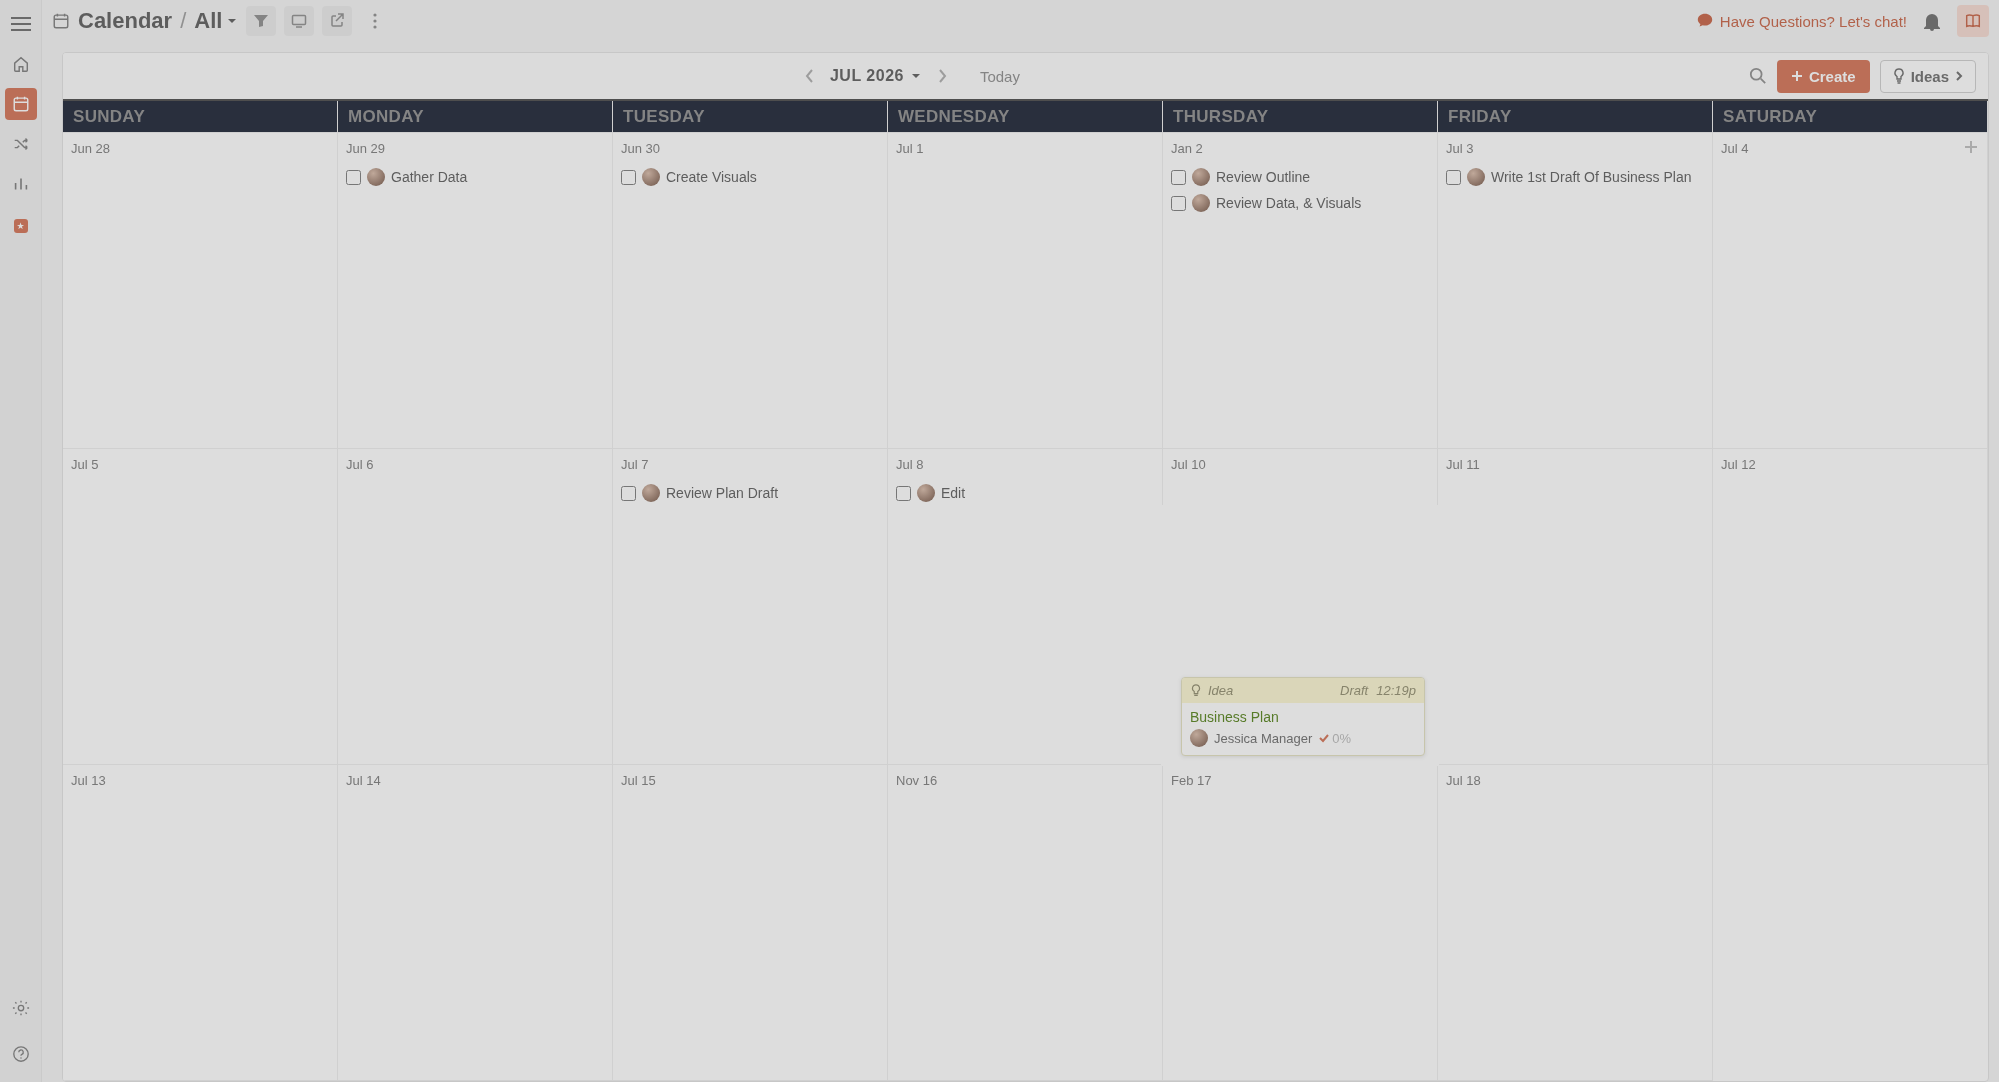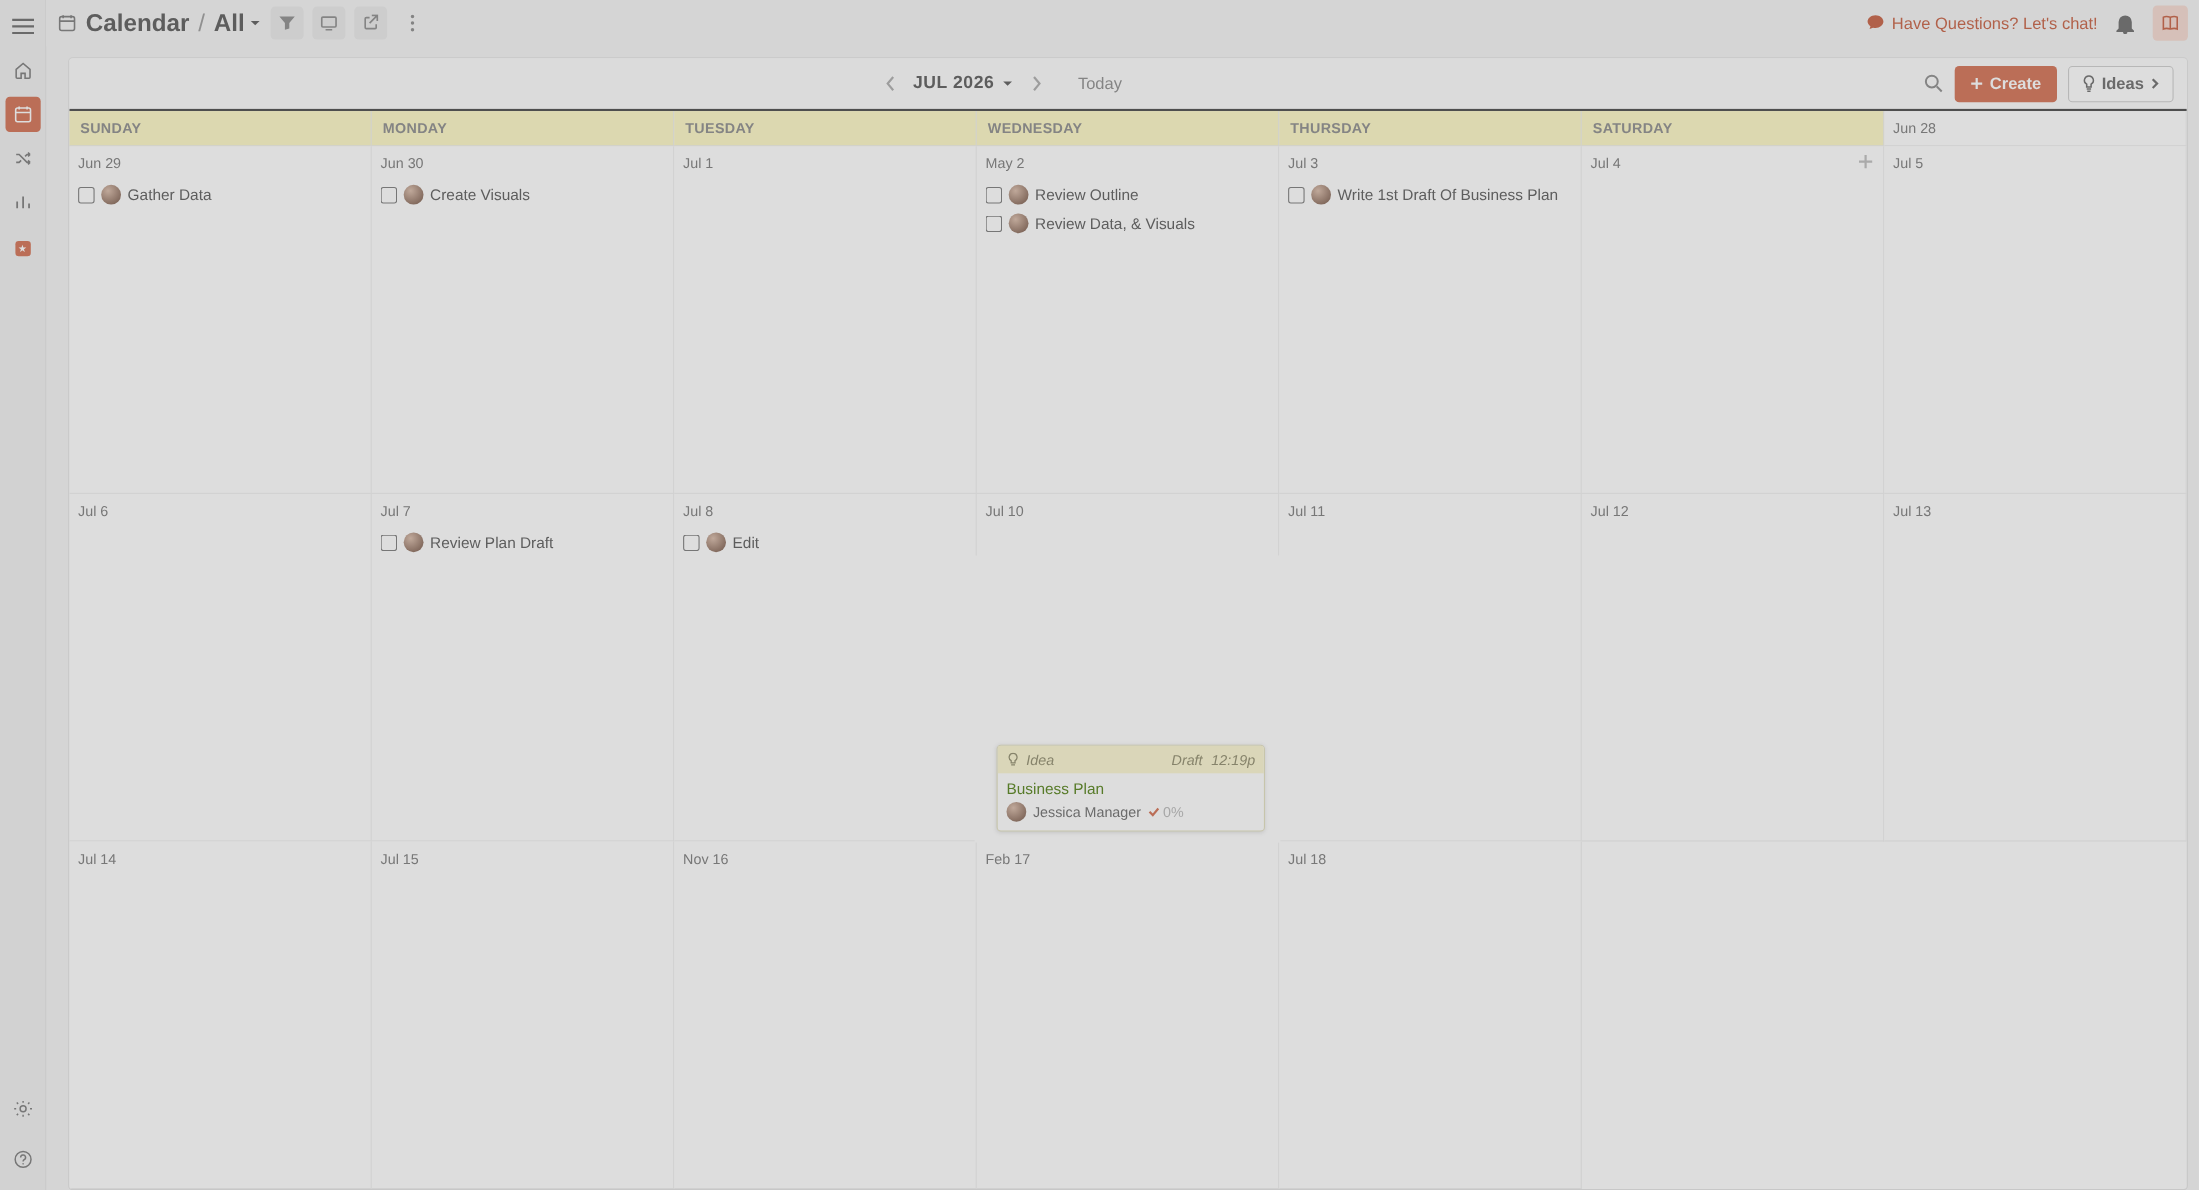--- a/index.html
+++ b/index.html
@@ -136,24 +136,24 @@
 .grid {
   flex:1;
   display:grid;
   grid-template-columns: repeat(7, 1fr);
   grid-template-rows: 32px repeat(3, 1fr);
 }
 .dow {
   border-right:1px solid #eee;
   border-bottom:1px solid #eee;
   padding:6px 10px;
-  font-size:13px; font-weight:700; color:#888;
+  font-size:17px; font-weight:700; color:#888;
   letter-spacing:0.3px;
   display:flex; align-items:center;
-  background:#fef9c3;
+  background:#0f172a;
 }
 .cell {
   border-right:1px solid #eee;
   border-bottom:1px solid #eee;
   padding:8px 8px;
   background:#fff;
   position:relative;
   display:flex; flex-direction:column; gap:4px;
 }
 .cell .date {
@@ -375,20 +375,21 @@
         </button>
       </div>
     </div>
 
     <div class="grid" id="cal-grid">
         <div class="dow">SUNDAY</div>
         <div class="dow">MONDAY</div>
         <div class="dow">TUESDAY</div>
         <div class="dow">WEDNESDAY</div>
         <div class="dow">THURSDAY</div>
+        <div class="dow">FRIDAY</div>
         <div class="dow">SATURDAY</div>
         <div class="cell">
           <div class="date">Jun 28</div>
         </div>
         <div class="cell">
           <div class="date">Jun 29</div>
           <div class="task">
             <input type="checkbox" style="">
             <span class="avatar"></span>
             <span class="task-title">Gather Data</span>
@@ -399,21 +400,21 @@
           <div class="task">
             <input type="checkbox" style="">
             <span class="avatar"></span>
             <span class="task-title">Create Visuals</span>
           </div>
         </div>
         <div class="cell">
           <div class="date">Jul 1</div>
         </div>
         <div class="cell">
-          <div class="date">May 2</div>
+          <div class="date">Jan 2</div>
           <div class="task">
             <input type="checkbox" style="">
             <span class="avatar"></span>
             <span class="task-title">Review Outline</span>
           </div>
           <div class="task">
             <input type="checkbox" style="">
             <span class="avatar"></span>
             <span class="task-title">Review Data, &amp; Visuals</span>
           </div>

